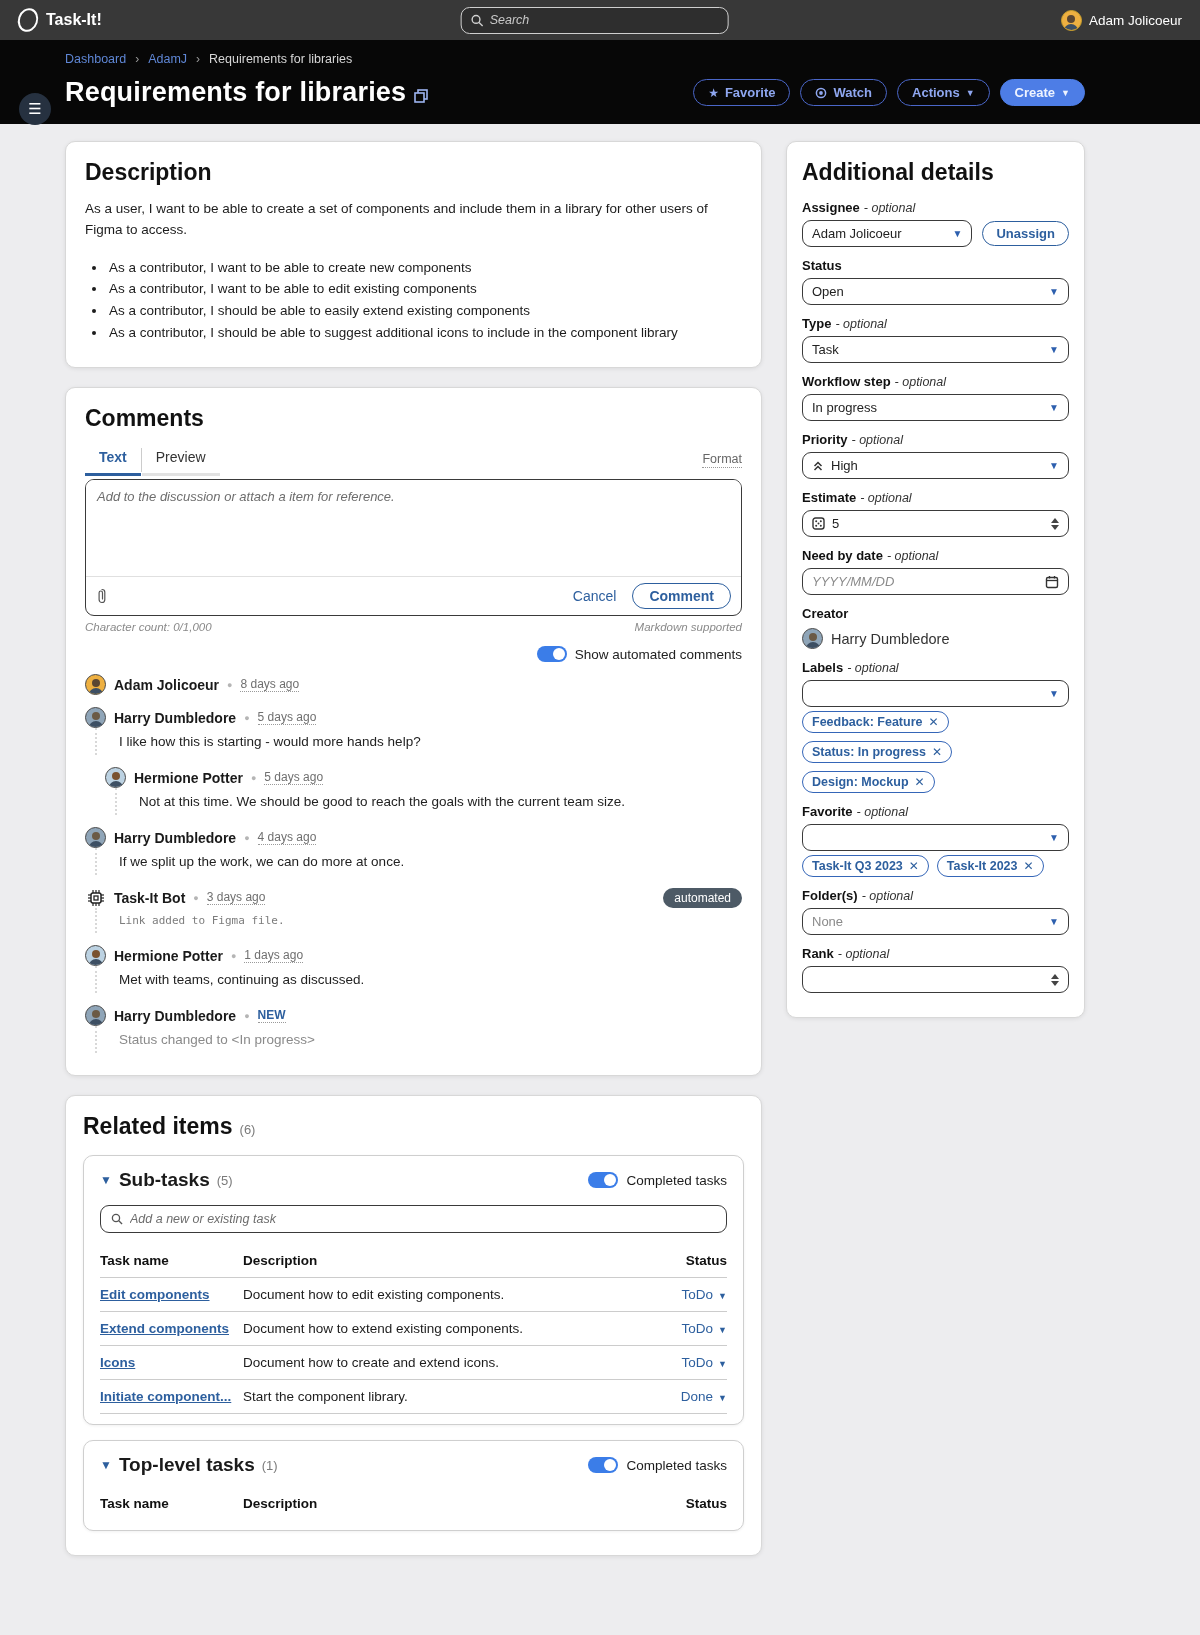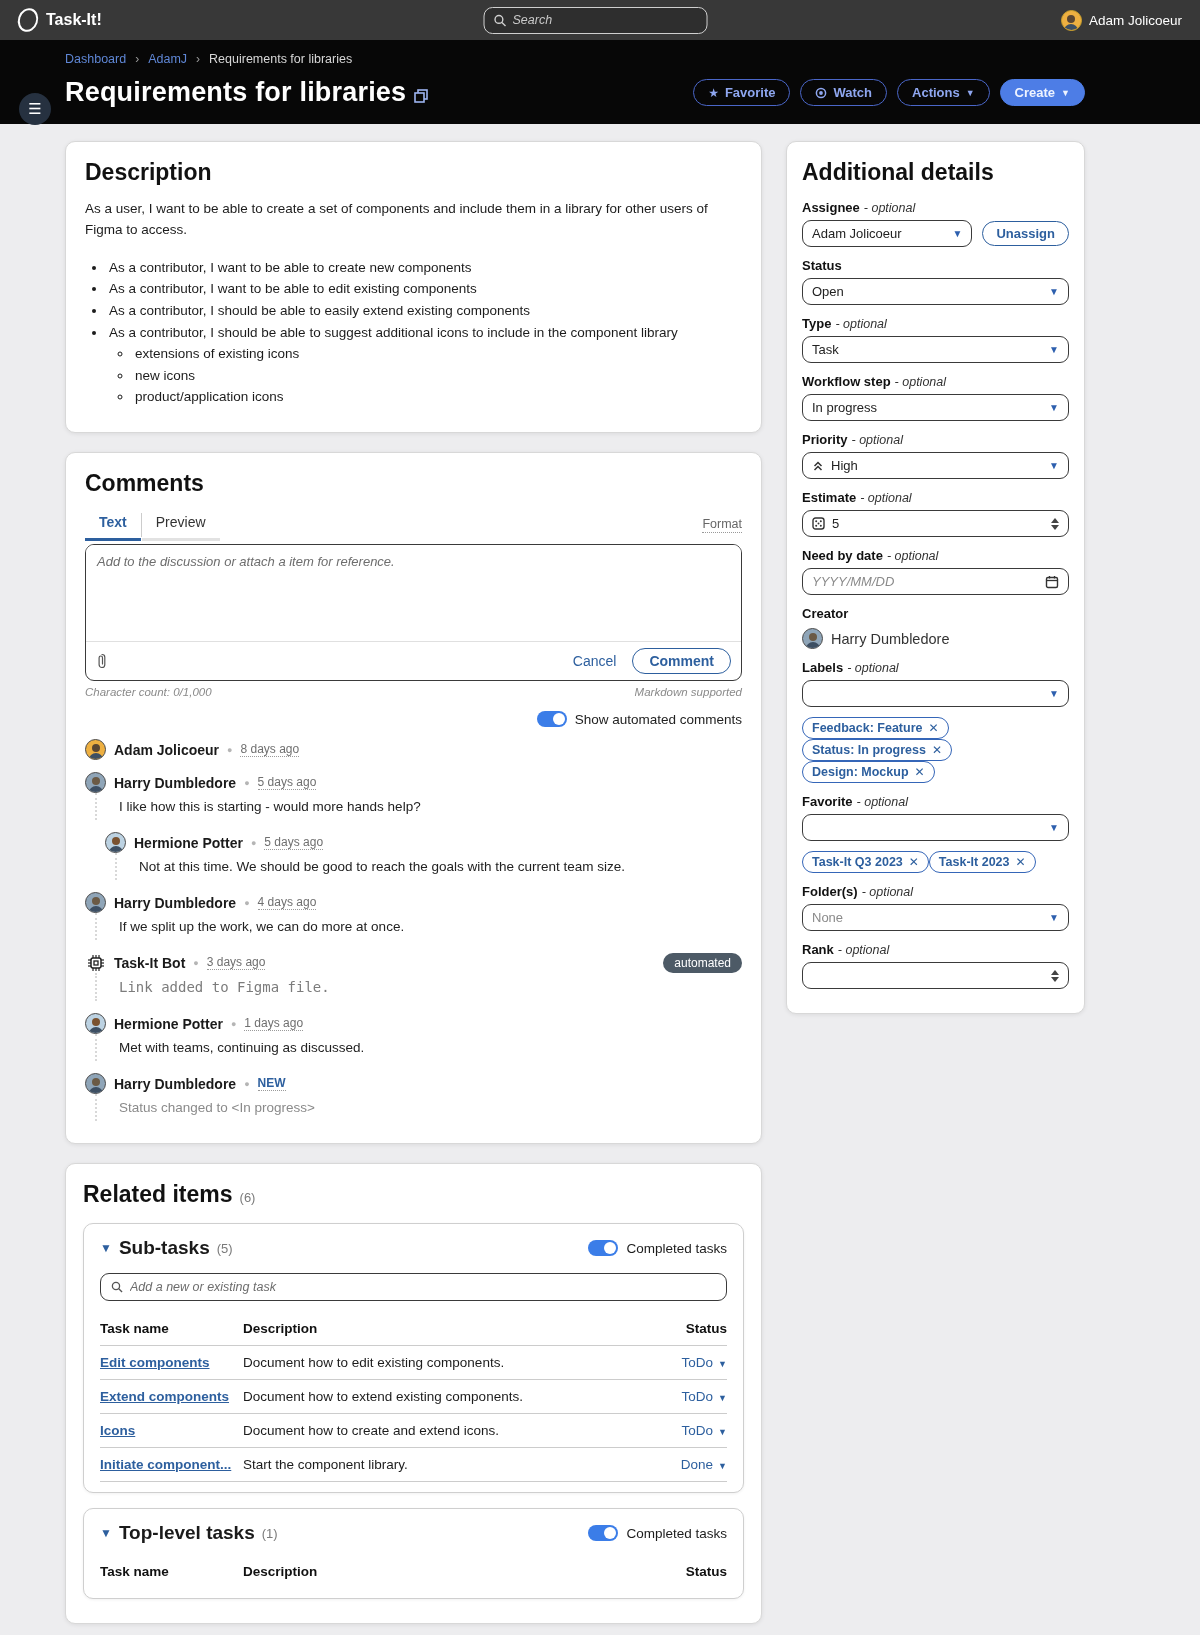--- a/index.html
+++ b/index.html
@@ -6,21 +6,21 @@
   html,body { width:1200px; }
   body {
     font-family: "Liberation Sans", "DejaVu Sans", sans-serif;
     background:#ededef; color:#1c1c1c; width:1200px; min-height:1635px;
   }
   
   .topbar { height:40px; background:#383838; display:flex; align-items:center; padding:0 18px; position:relative; }
   .brand { display:flex; align-items:center; gap:8px; }
   .logo-ellipse { width:20px; height:24px; border:2px solid #fff; border-radius:50%; transform:rotate(18deg); }
   .brand-name { color:#fff; font-weight:bold; font-size:16px; }
-  .top-search { position:absolute; left:50%; transform:translateX(-52%); width:224px; height:27px;
+  .top-search { position:absolute; left:50%; transform:translateX(-52%); width:268px; height:27px;
     background:#2e2e2e; border:1.5px solid #cfcfcf; border-radius:9px; display:flex; align-items:center; padding:0 9px; gap:6px; }
   .top-search input { background:transparent; border:none; outline:none; color:#ddd; font-style:italic; font-size:12.5px; width:100%; font-family:inherit; }
   .top-search input::placeholder { color:#c9c9c9; }
   .top-user { margin-left:auto; display:flex; align-items:center; gap:7px; color:#fff; font-size:13.5px; }
   
   .hero { background:#070707; padding:12px 115px 16px 65px; position:relative; }
   .menu-btn { position:absolute; left:19px; top:53px; width:32px; height:32px; border-radius:50%;
     background:#263140; color:#fff; display:flex; align-items:center; justify-content:center; font-size:15px; letter-spacing:0; }
   .breadcrumb { display:flex; align-items:center; gap:9px; font-size:12.5px; margin-bottom:11px; }
   .crumb-link { color:#5f87d6; cursor:pointer; }
@@ -81,21 +81,21 @@
   .av-hermione { background:#bcd2e2; }
   .av-hermione::before { background:#7a5230; }
   .av-user { background:#eeb041; border-color:#caa02c; }
   .bot-ic { width:21px; height:21px; display:flex; align-items:center; justify-content:center; flex:none; }
   .c-name { font-weight:bold; font-size:14px; color:#1a1a1a; }
   .c-dot { color:#b5b5b5; font-size:9px; }
   .c-time { font-size:12px; color:#6f6f6f; border-bottom:1px dotted #9a9a9a; cursor:pointer; }
   .c-time.new { color:#2d5f9e; font-weight:bold; }
   .auto-badge { margin-left:auto; background:#4d5a66; color:#fff; font-size:12px; padding:3px 11px; border-radius:12px; }
   .c-body { margin-left:10px; border-left:2px dotted #d8d8d8; padding:6px 0 6px 22px; font-size:13.5px; color:#222; }
-  .c-body.mono { font-family:"DejaVu Sans Mono", monospace; color:#7c7c7c; font-size:14px; }
+  .c-body.mono { font-family:"DejaVu Sans Mono", monospace; color:#7c7c7c; font-size:11px; }
   .c-body.sys { color:#8a8a8a; }
   
   .related-card { padding:17px 17px 24px; }
   .rel-title-row { display:flex; align-items:baseline; gap:7px; }
   .count-gray { color:#7a7a7a; font-size:13px; }
   .inner-card { border:1px solid #cfcfcf; border-radius:10px; box-shadow:0 1px 3px rgba(0,0,0,.06); padding:13px 16px 10px; margin-top:15px; background:#fff; }
   .inner-head { display:flex; align-items:center; gap:7px; }
   .disclose { color:#2d5f9e; font-size:12px; cursor:pointer; }
   .inner-title { font-size:19px; font-weight:bold; color:#1a1a1a; }
   .inner-toggle { margin-left:auto; display:flex; align-items:center; gap:8px; font-size:13.5px; }
@@ -122,21 +122,21 @@
   .assignee-row .selectbox { flex:1; }
   .unassign-btn { border:1.7px solid #2d5f9e; color:#2d5f9e; background:#fff; font-weight:bold; font-size:13px; border-radius:15px; padding:4px 13px; cursor:pointer; font-family:inherit; }
   .ghost { color:#8a8a8a; font-style:italic; }
   .muted { color:#8a8a8a; }
   .stepper { margin-left:auto; display:flex; flex-direction:column; gap:2px; align-items:center; }
   .stepper i { width:0; height:0; border-left:4px solid transparent; border-right:4px solid transparent; display:block; }
   .stepper .up { border-bottom:5px solid #444; }
   .stepper .down { border-top:5px solid #444; }
   .cal-ic { margin-left:auto; display:flex; }
   .creator-row { display:flex; align-items:center; gap:8px; margin:7px 0 2px; font-size:14.5px; color:#333; }
-  .chips { display:flex; flex-wrap:wrap; margin-top:10px; }
+  .chips { display:flex; flex-wrap:wrap; gap:8px; margin-top:4px; }
   .chip { border:1.7px solid #3566b8; border-radius:14px; padding:3px 9px; font-size:12.5px; font-weight:bold; color:#2d5f9e; display:flex; align-items:center; gap:6px; }
   .chip .x { font-weight:normal; font-size:12px; cursor:pointer; color:#2d5f9e; }
   svg { display:block; }
 </style>
 </head>
 <body>
 
 <header class="topbar">
   <div class="brand">
     <span class="logo-ellipse"></span>
@@ -206,25 +206,20 @@
   <div class="col-left">
 
     <section class="card desc-card">
       <h2 class="card-title">Description</h2>
       <p>As a user, I want to be able to create a set of components and include them in a library for other users of Figma to access.</p>
       <ul>
         <li>As a contributor, I want to be able to create new components</li>
         <li>As a contributor, I want to be able to edit existing components</li>
         <li>As a contributor, I should be able to easily extend existing components</li>
         <li><span>As a contributor, I should be able to suggest additional icons to include in the component library</span>
-          <ul>
-            <li>extensions of existing icons</li>
-            <li>new icons</li>
-            <li>product/application icons</li>
-          </ul>
         </li>
       </ul>
     </section>
 
     <section class="card comments-card">
       <h2 class="card-title">Comments</h2>
       <div class="tabs-row">
         <span class="tab active">Text</span>
         <span class="tab-divider"></span>
         <span class="tab idle">Preview</span>

